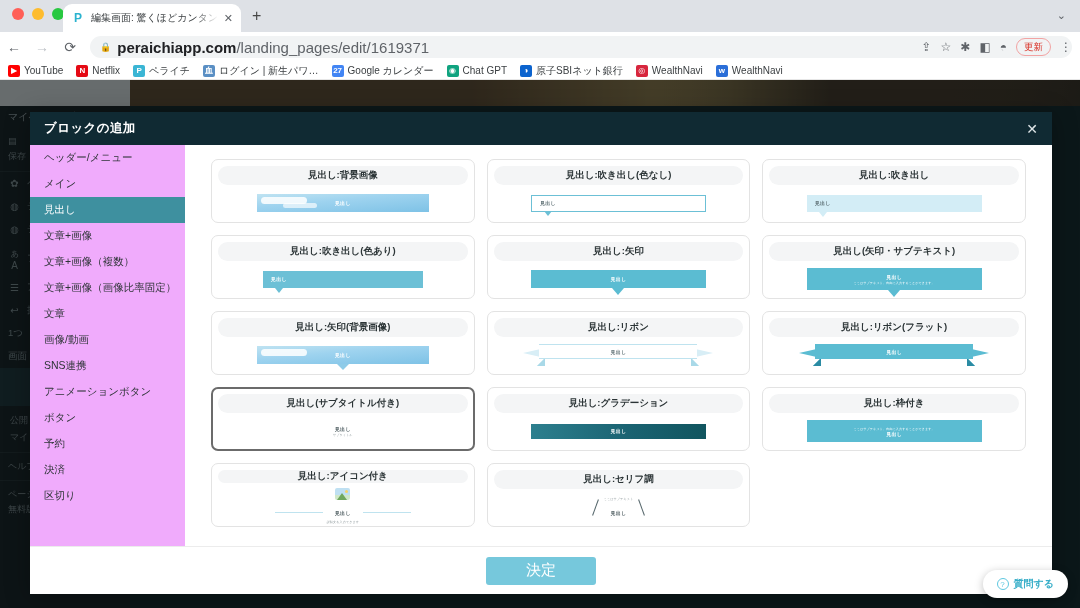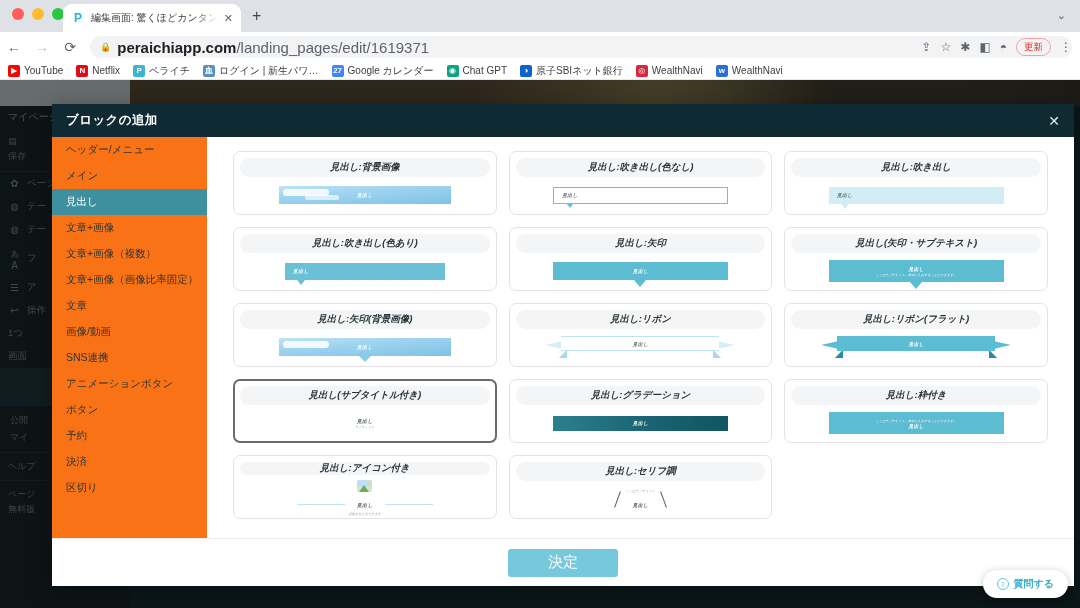--- a/index.html
+++ b/index.html
@@ -78,50 +78,49 @@
   .rail-row { display:flex; align-items:center; gap:6px; padding:5px 8px; font-size:9.5px; color:#93a0a4; }
   .rail-row .ri { width:13px; text-align:center; font-size:10px; flex:none; }
   .rail-block { background:#1b3036; padding:10px 8px; display:flex; justify-content:center; }
   .rail-list { padding:6px 10px; font-size:9px; line-height:1.9; color:#8d979b; }
   .rail-foot { padding:6px 8px; font-size:9px; color:#8d979b; border-top:1px solid #232a2e; line-height:1.7; }
 
   .scrim { position:absolute; top:0; left:0; right:0; bottom:0; background:rgba(10,18,20,.62); }
 
   
   .modal {
-    position:absolute; left:30px; top:104px; width:1022px; height:482px;
+    position:absolute; left:30px; top:112px; width:1022px; height:482px;
     background:#fff; z-index:30; display:flex; flex-direction:column;
     box-shadow:0 4px 24px rgba(0,0,0,.3);
-    margin-left:22px;
   }
   .modal-head {
     height:33px; background:#102a33; color:#fff; display:flex; align-items:center;
     padding:0 14px; flex:none;
   }
   .modal-title { font-size:12.5px; font-weight:bold; letter-spacing:.4px; }
   .modal-close { margin-left:auto; font-size:14px; color:#dfe6e8; line-height:1; }
   .modal-body { flex:1; display:flex; min-height:0; }
 
   
-  .side { width:155px; background:#f97316; flex:none; overflow:hidden; }
+  .side { width:155px; background:#f0abfc; flex:none; overflow:hidden; }
   .side-item {
     height:26px; display:flex; align-items:center; padding:0 14px;
     font-size:10.5px; color:#2d3436; white-space:nowrap;
   }
   .side-item.active { background:#3e909f; color:#fff; }
 
   
   .cards-wrap { flex:1; background:#fff; position:relative; overflow:hidden; }
   .grid {
     display:grid; grid-template-columns:repeat(3,1fr); gap:12px 12px;
     padding:14px 26px 10px 26px;
   }
   .card {
     border:1px solid #e3e3e3; border-radius:7px; background:#fff;
-    height:64px; padding:6px; display:flex; flex-direction:column; gap:5px;font-style:italic;
+    height:64px; padding:6px; display:flex; flex-direction:column; gap:5px;
   }
   .card.sel { border:2px solid #6b6b6b; padding:5px; }
   .card-hd {
     background:#f4f5f6; border-radius:14px; height:19px; display:flex;
     align-items:center; justify-content:center; font-size:9.5px; font-weight:bold; color:#2b3436;
   }
   .card-pv { flex:1; display:flex; align-items:center; justify-content:center; position:relative; }
   .pv-lbl { font-size:5px; color:#fff; font-weight:bold; letter-spacing:.3px; }
   .pv-lbl.dk { color:#4b5a5e; }
   .pv-sub { font-size:3px; color:#fff; letter-spacing:.2px; margin-top:1px; }

